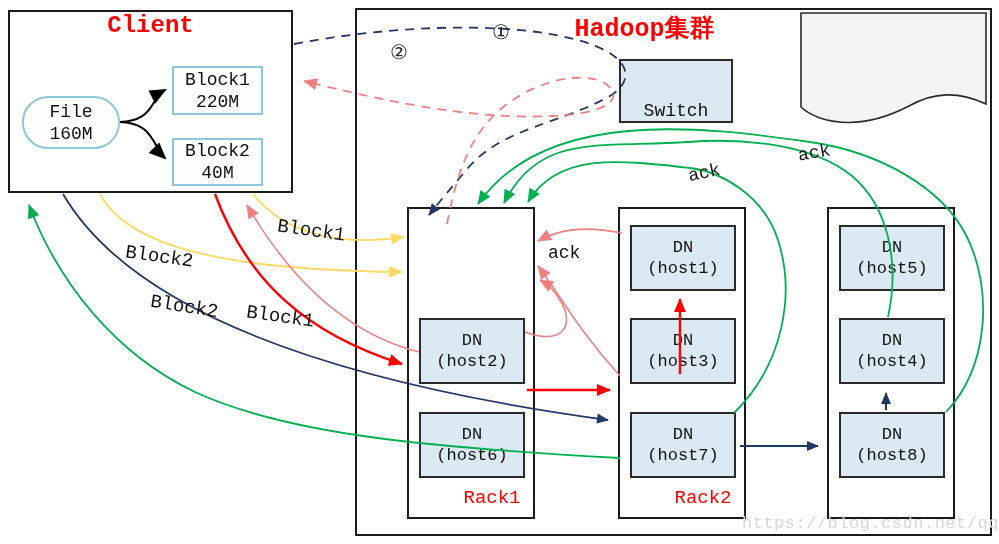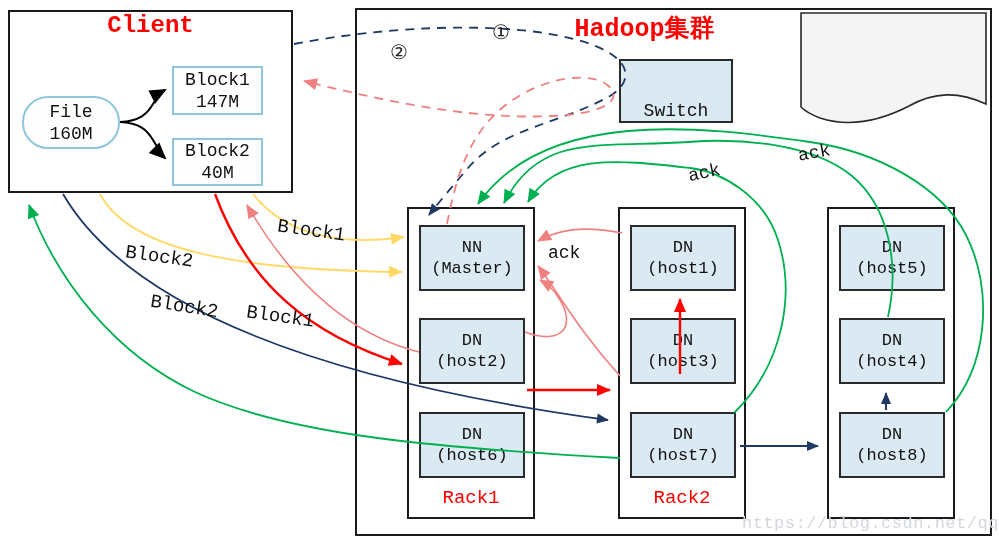--- a/index.html
+++ b/index.html
@@ -13,21 +13,21 @@
            display:flex;flex-direction:column;align-items:center;justify-content:center;
            font-size:18px;line-height:22px;z-index:2;}
   
   .rack{position:absolute;border:2px solid #1a1a1a;background:#fff;width:128px;height:312px;
         box-sizing:border-box;z-index:1;}
   .node{position:absolute;left:10px;width:106px;height:66px;border:2px solid #2a2a2a;
         background:#dbe9f2;box-sizing:border-box;display:flex;flex-direction:column;
         align-items:center;justify-content:center;font-size:17px;line-height:21px;}
   .node.n1{top:16px;} .node.n2{top:109px;} .node.n3{top:203px;}
   .racklabel{position:absolute;bottom:8px;left:0;width:100%;text-align:center;
-             color:#ff0000;font-size:19px;}
+             color:#ff0000;font-size:19px;padding-left:21px;}
   .switch{position:absolute;left:619px;top:59px;width:114px;height:64px;border:2px solid #2a2a2a;
           background:#dbe9f2;box-sizing:border-box;display:flex;align-items:flex-end;
           justify-content:center;font-size:18px;z-index:2;}
   
   .legendtext{position:absolute;left:806px;top:16px;width:176px;z-index:3;
               font-size:17px;line-height:26px;text-align:center;color:#111;}
   
   .flow{position:absolute;z-index:6;font-size:19px;color:#111;white-space:nowrap;}
   .circnum{position:absolute;z-index:6;font-size:20px;color:#222;}
   .watermark{position:absolute;left:742px;top:514px;z-index:7;font-size:17px;
@@ -41,45 +41,41 @@
 
   <div class="frame" style="left:8px;top:10px;width:285px;height:183px;"></div>
   <div class="title" style="left:8px;top:12px;width:285px;">Client</div>
 
   <div class="cyanbox" style="left:22px;top:96px;width:98px;height:53px;border-radius:26px;">
     <span>File</span>
     <span>160M</span>
   </div>
   <div class="cyanbox" style="left:172px;top:66px;width:91px;height:49px;">
     <span>Block1</span>
-    <span>147M</span>
+    <span>220M</span>
   </div>
   <div class="cyanbox" style="left:172px;top:138px;width:91px;height:48px;">
     <span>Block2</span>
     <span>40M</span>
   </div>
 
   <div class="frame" style="left:355px;top:8px;width:637px;height:528px;"></div>
   <div class="title" style="left:355px;top:11px;width:579px;font-size:25px;">Hadoop集群</div>
 
   <div class="switch">
     <span>Switch</span>
   </div>
 
   <div class="legendtext">
     <div>NN：NameNode</div>
     <div>DN：DataNode</div>
     <div>Rack：机架</div>
   </div>
 
   <div class="rack" style="left:407px;top:207px;">
-    <div class="node n1">
-      <span>NN</span>
-      <span>(Master)</span>
-    </div>
     <div class="node n2">
       <span>DN</span>
       <span>(host2)</span>
     </div>
     <div class="node n3">
       <span>DN</span>
       <span>(host6)</span>
     </div>
     <div class="racklabel">Rack1</div>
   </div>

